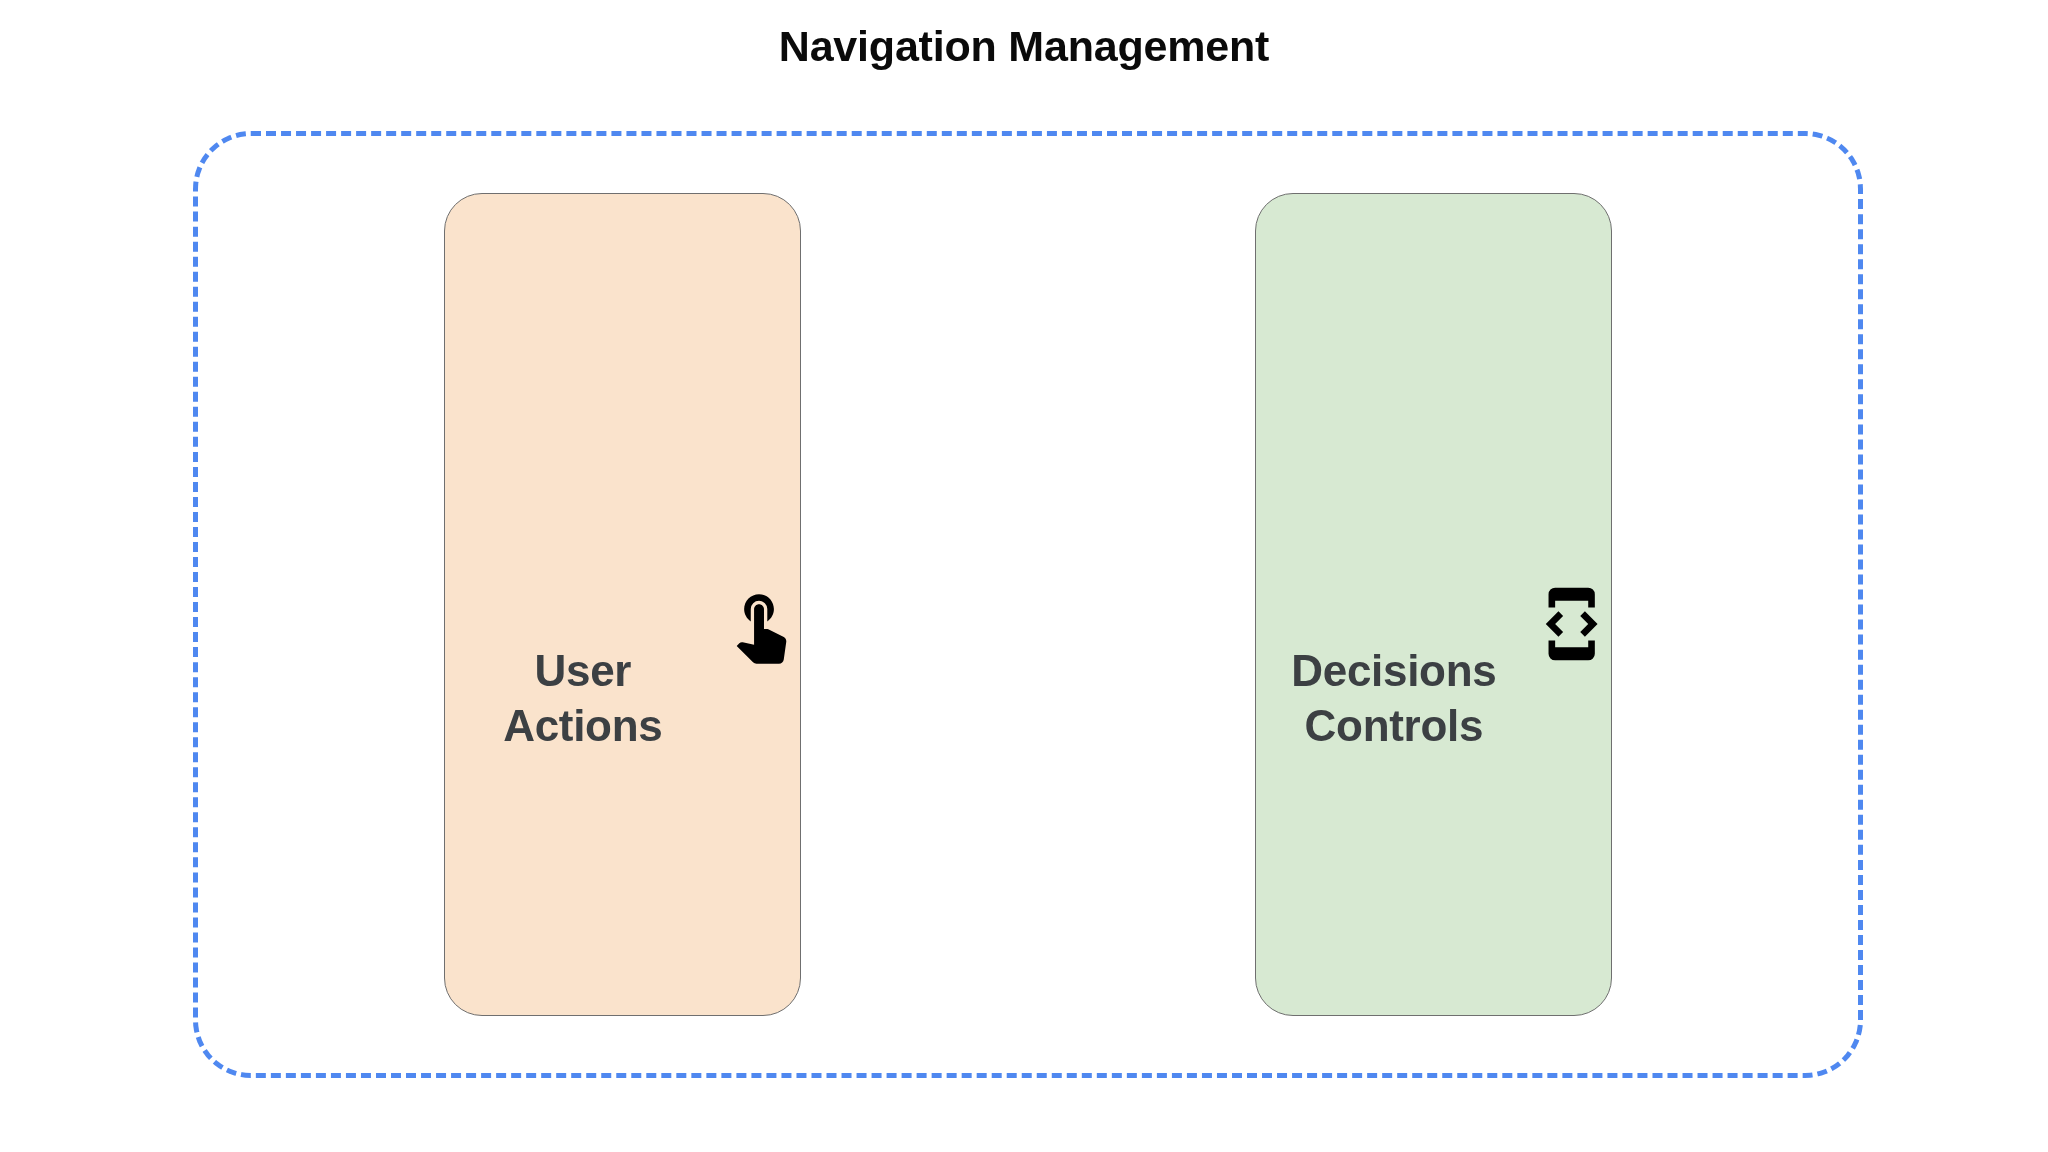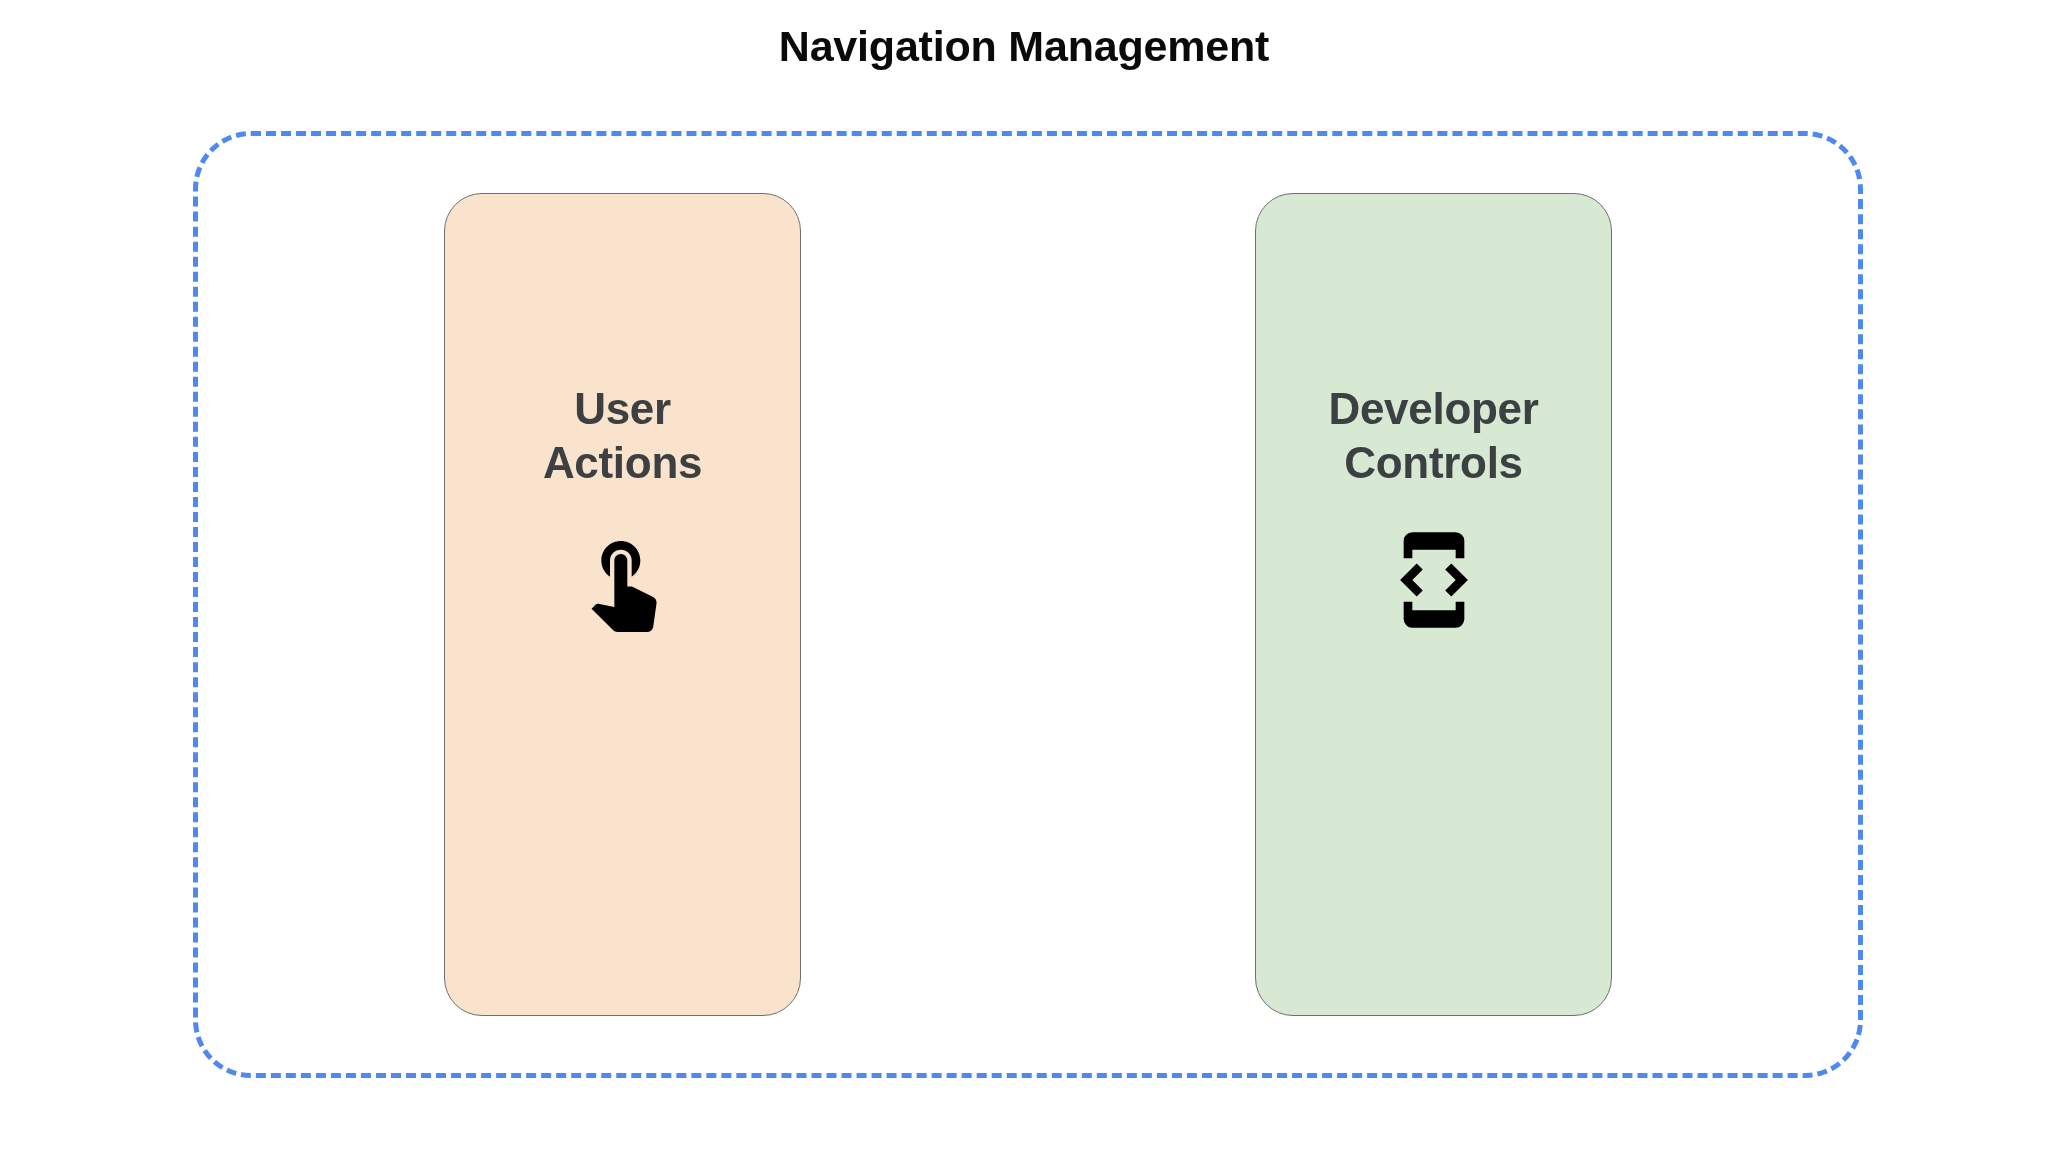--- a/index.html
+++ b/index.html
@@ -66,21 +66,21 @@
   }
 
   .card {
     position: relative;
     width: 357px;
     height: 823px;
     box-sizing: border-box;
     border: 1.6px solid #6f6f6f;
     border-radius: 38px;
     display: flex;
-    flex-direction: column;
+    flex-direction: row;
     align-items: center;
     justify-content: flex-start;
     overflow: hidden;
   }
 
   .card-title {
     margin-top: 188px;
     width: 100%;
     text-align: center;
     font-size: 44px;
@@ -123,21 +123,21 @@
 Actions</div>
       <div class="card-icon" style="color: rgb(0, 0, 0);">
         <svg viewBox="0 0 24 24" aria-hidden="true">
           <path fill="currentColor" d="M9 11.24V7.5a2.5 2.5 0 0 1 5 0v3.74c1.21-.81 2-2.18 2-3.74C16 5.01 13.99 3 11.5 3S7 5.01 7 7.5c0 1.56.79 2.93 2 3.74zm9.84 4.63l-4.54-2.26c-.17-.07-.35-.11-.54-.11H13v-6c0-.83-.67-1.5-1.5-1.5S10 6.67 10 7.5v10.74l-3.43-.72c-.08-.01-.15-.03-.24-.03-.31 0-.59.13-.79.33l-.79.8 4.94 4.94c.27.27.65.44 1.06.44h6.79c.75 0 1.33-.55 1.44-1.28l.75-5.27c.01-.07.02-.14.02-.21 0-.62-.38-1.16-.91-1.37z"></path>
         </svg>
       </div>
     </div>
 
 
     <div class="card" id="card-2" style="background: rgb(215, 233, 210); border-color: rgb(111, 111, 111);">
-      <div class="card-title" style="color: rgb(60, 64, 67);">Developer
+      <div class="card-title" style="color: rgb(60, 64, 67);">Decisions
 Controls</div>
       <div class="card-icon" style="color: rgb(0, 0, 0);">
         <svg viewBox="0 0 24 24" aria-hidden="true">
           <path fill="currentColor" d="M7 5h10v2h2V3a2 2 0 0 0-2-2H7a2 2 0 0 0-2 2v4h2V5zm10 14H7v-2H5v4a2 2 0 0 0 2 2h10a2 2 0 0 0 2-2v-4h-2v2zM9.41 9.59L8 8.17 4.17 12 8 15.83l1.41-1.42L7 12l2.41-2.41zm5.18 0L16 8.17 19.83 12 16 15.83l-1.41-1.42L17 12l-2.41-2.41z"></path>
         </svg>
       </div>
     </div>
 
   </div>
 </div>

